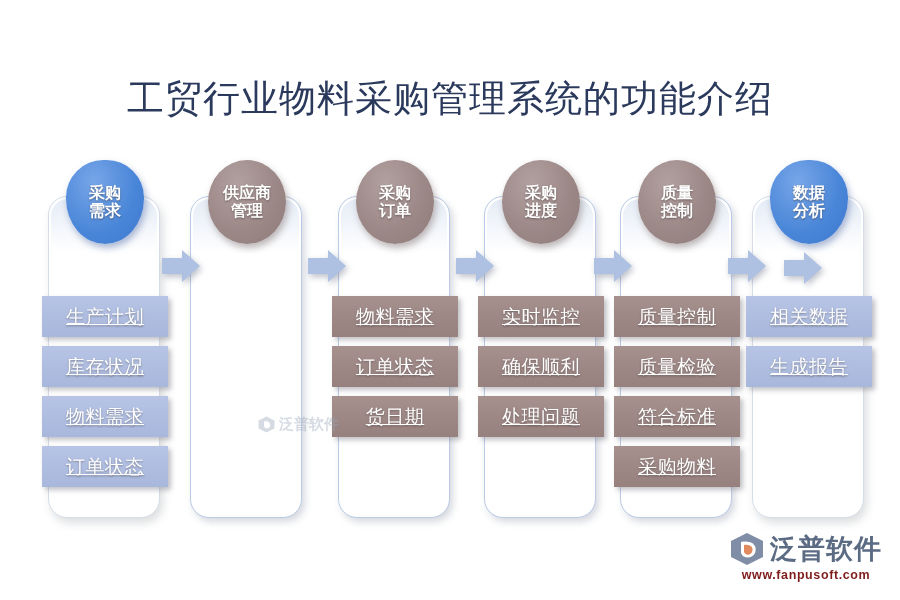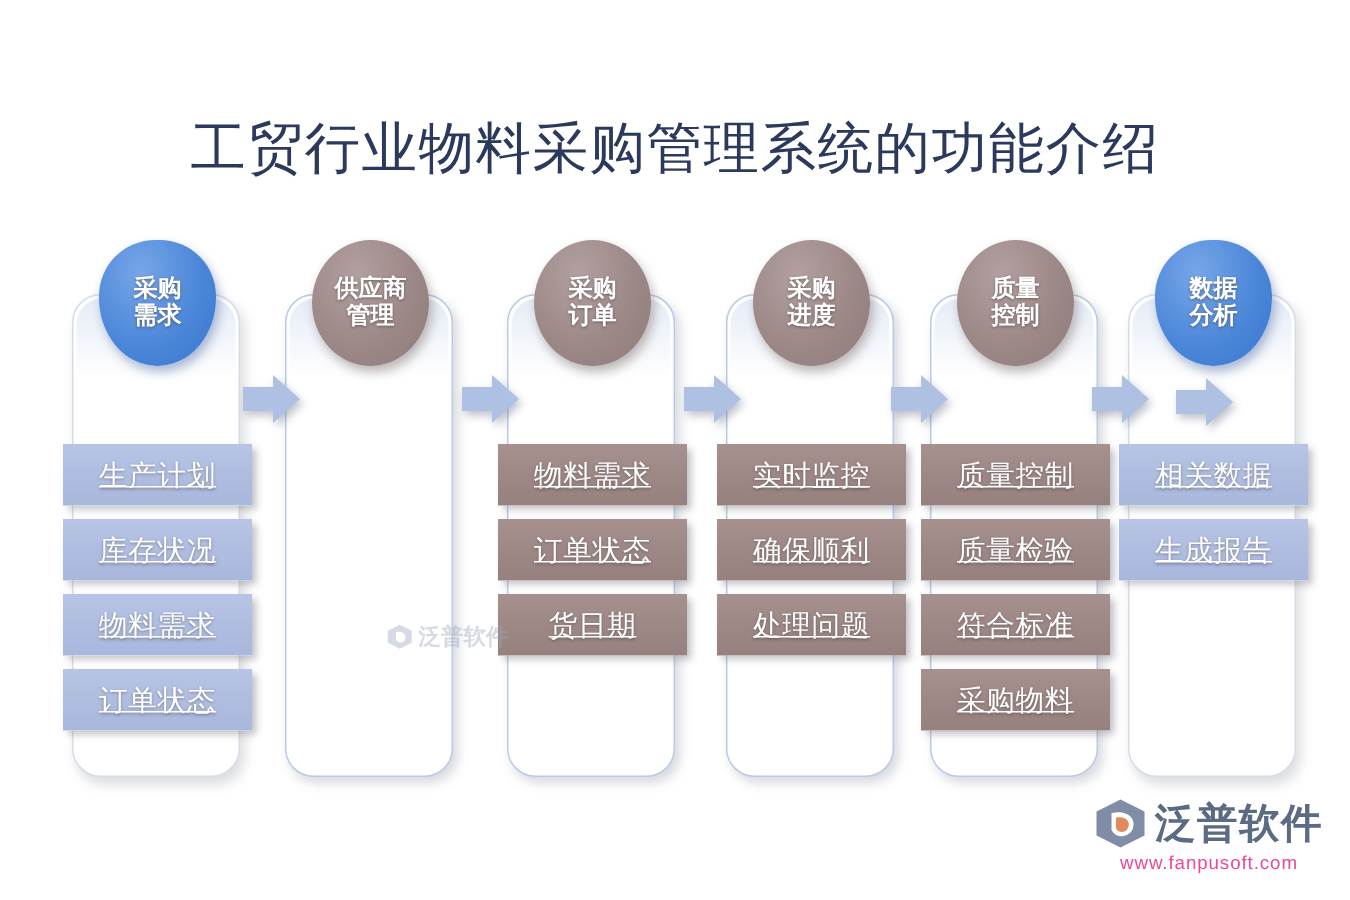--- a/index.html
+++ b/index.html
@@ -165,22 +165,22 @@
   .logo-mark { width: 34px; height: 34px; }
   .logo-text {
     font-size: 27px;
     font-weight: bold;
     color: #5c6b84;
     letter-spacing: 1px;
   }
   .logo-url {
     margin-top: 1px;
     font-size: 12.5px;
-    font-weight: normal;
-    color: #ec4899;
+    font-weight: bold;
+    color: #7f1d1d;
     letter-spacing: 0.6px;
   }
 
   
   .watermark {
     position: absolute;
     left: 258px;
     top: 415px;
     display: flex;
     align-items: center;

